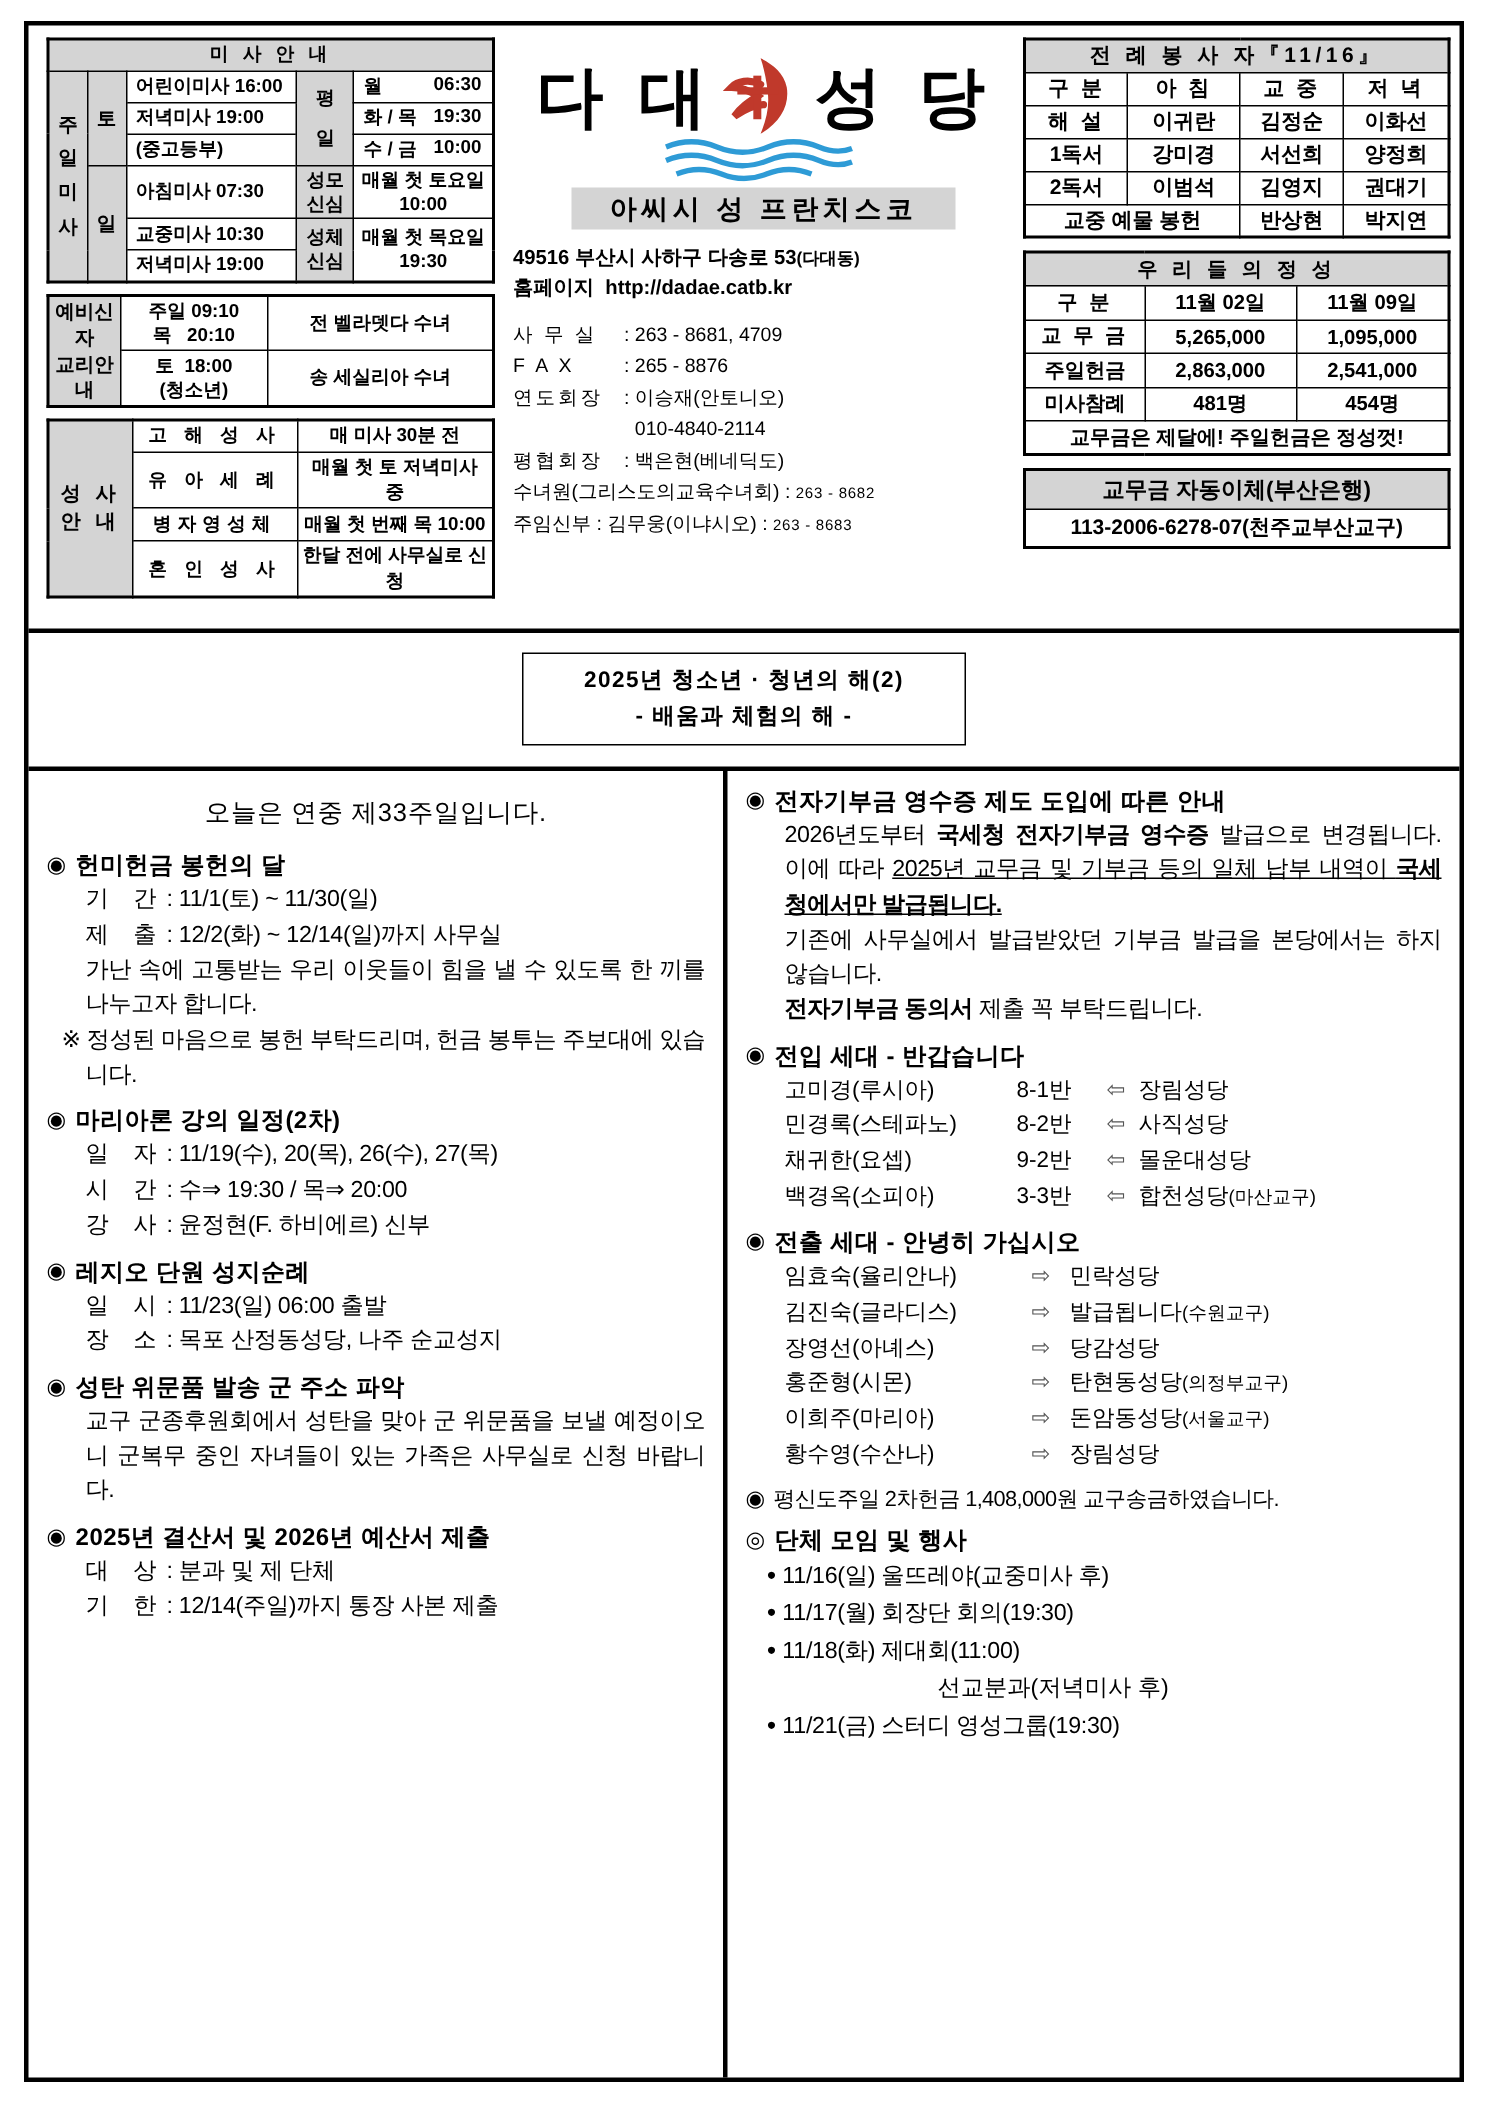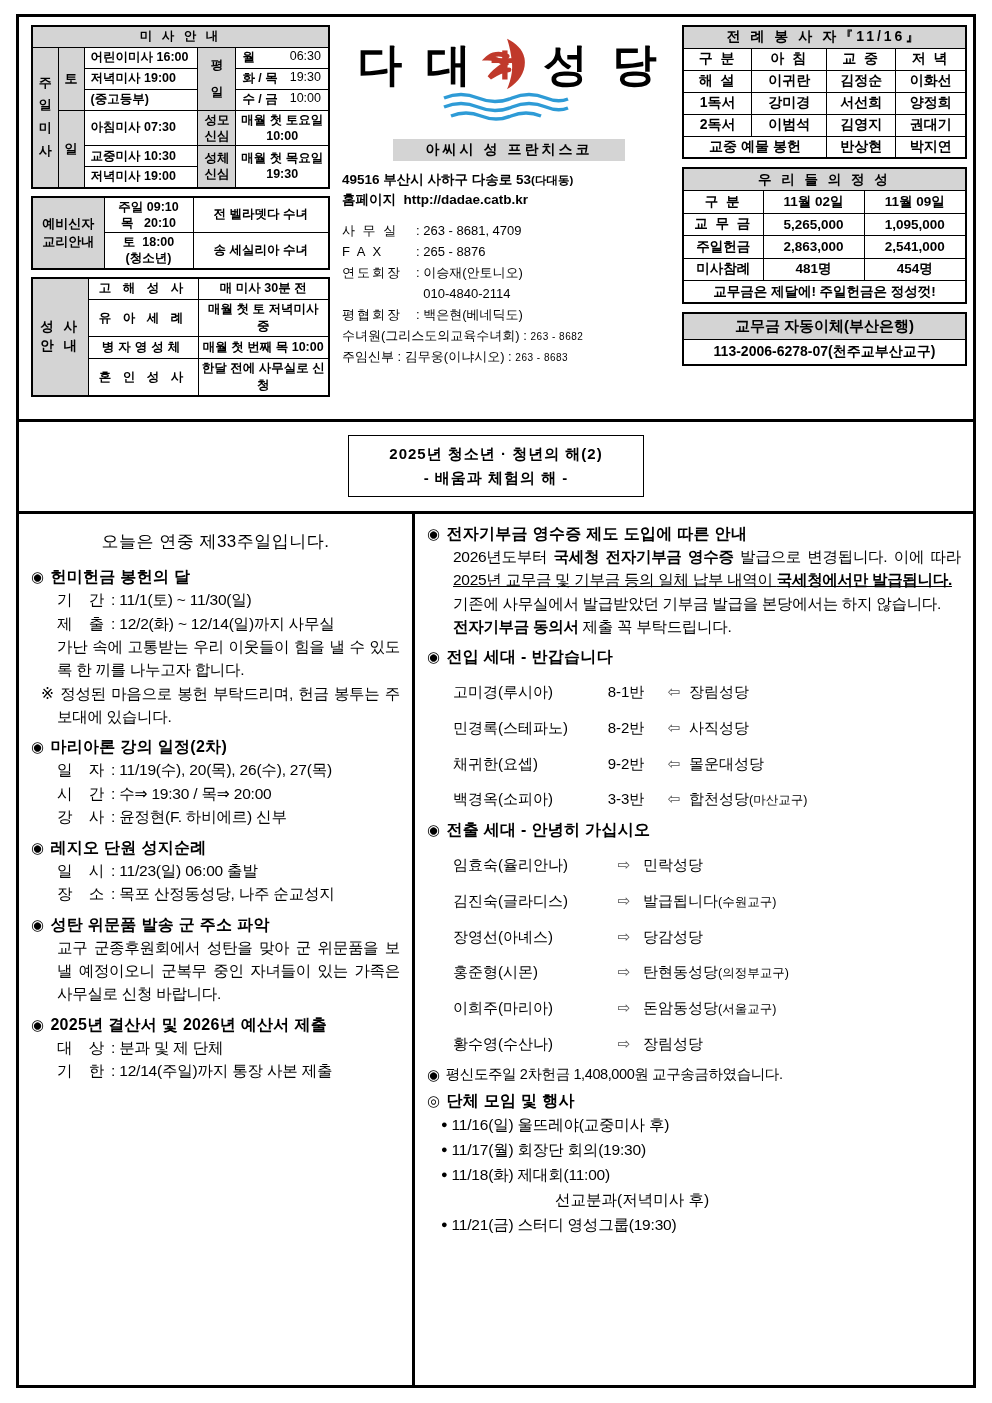--- a/index.html
+++ b/index.html
@@ -21,37 +21,37 @@
 
   table { border-collapse:collapse; width:100%; }
   .bx { border:2.5px solid #000; }
   .bx td, .bx th { border:1px solid #000; text-align:center; vertical-align:middle; padding:1px 2px; }
   .ttl { background:#d4d4d4; font-weight:bold; letter-spacing:3px; font-size:15px; padding:3px 0; }
   .gry { background:#d4d4d4; font-weight:bold; }
 
   .ms td { font-size:12.5px; font-weight:bold; height:21px; }
   .ms .vhead { font-size:13px; letter-spacing:0; width:26px; }
   .ms .tm { text-align:left; padding-left:6px; }
-  .ms .tm b { float:right; padding-right:5px; font-weight:normal;}
+  .ms .tm b { float:right; padding-right:5px; font-weight:bold;}
   .ms .k2 { width:38px; font-size:12.5px; }
 
   .cat td { font-size:12.5px; font-weight:bold; height:23px; }
-  .cat .lbl { background:#d4d4d4; width:72px; font-size:13px; line-height:1.35; }
+  .cat .lbl { background:#d4d4d4; width:48px; font-size:13px; line-height:1.35; }
 
   .sac td { font-size:12.5px; font-weight:bold; height:22px; }
   .sac .lbl { background:#d4d4d4; width:56px; font-size:13.5px; letter-spacing:3px; line-height:1.4;}
   .sac .n { letter-spacing:4px; width:110px; }
 
   
   .logo-row { display:flex; align-items:center; justify-content:center; gap:2px; margin-top:6px; height:62px;}
   .logo-ch { font-size:45px; font-weight:bold; letter-spacing:4px; line-height:1; font-family:"DejaVu Sans",sans-serif;}
   .fish { width:62px; height:62px; position:relative; margin:0 1px;}
   .waves { display:flex; justify-content:center; margin-top:-4px; }
-  .fr-band { background:#d4d4d4; text-align:center; font-size:14px; font-weight:bold; letter-spacing:3px;
-             width:232px; margin:18px auto 0; padding:2px 0; }
+  .fr-band { background:#d4d4d4; text-align:center; font-size:18px; font-weight:bold; letter-spacing:3px;
+             width:256px; margin:4px auto 0; padding:2px 0; }
   .addr { font-size:13.5px; font-weight:bold; margin-top:9px; line-height:1.5; }
   .addr .sm { font-size:11.5px; }
   .contact { margin-top:9px; font-size:13px; line-height:1.62; }
   .contact .lab { display:inline-block; width:74px; letter-spacing:2px; }
   .contact .tiny { font-size:10px; letter-spacing:0.5px; }
   .contact .lab2 { letter-spacing:0px; }
 
   .srv td { font-size:14px; font-weight:bold; height:22px; }
   .srv .h { letter-spacing:2px; }
   .off td { font-size:13.5px; font-weight:bold; height:22.5px; }
@@ -61,36 +61,36 @@
   .auto .v { font-size:14px; font-weight:bold; padding:3px 0; }
 
   
   .banner-wrap { border-bottom:3px solid #000; padding:13px 0 14px; display:flex; justify-content:center; }
   .banner { border:1.5px solid #000; padding:6px 40px; text-align:center; font-size:15px; font-weight:bold;
             line-height:1.6; letter-spacing:1px; }
 
   
   .body { flex:1; display:flex; }
   .col { padding:10px 12px 0 12px; }
-  .col-l { width:396px; flex:none; border-right:3px solid #000; }
+  .col-l { width:466px; flex:none; border-right:3px solid #000; }
   .col-r { flex:1; }
 
   .today { text-align:center; font-size:17px; margin:6px 0 14px; letter-spacing:0.5px; }
 
   .item { margin-bottom:9px; }
   .hd { font-size:16px; font-weight:bold; display:flex; align-items:flex-start; letter-spacing:0.3px; }
   .bullet { margin-right:6px; font-size:15px; line-height:1.35; }
   .ln { font-size:15.5px; line-height:1.52; padding-left:26px; letter-spacing:-0.2px; }
   .lab-s { display:inline-block; width:54px; letter-spacing:6px; }
   .para { font-size:15.5px; line-height:1.5; padding-left:26px; text-align:justify; letter-spacing:-0.3px; }
   .para.hang { padding-left:26px; text-indent:-16px; }
   .u { text-decoration:underline; }
   .b { font-weight:bold; }
 
-  .mv { font-size:15px; line-height:1.58; padding-left:26px; display:flex;margin-top:12px; }
+  .mv { font-size:15px; line-height:1.58; padding-left:26px; display:flex; }
   .mv .nm { width:140px; flex:none; }
   .mv .cl { width:66px; flex:none; text-align:center; }
   .mv .ar { width:30px; flex:none; text-align:center; color:#555; }
   .mv .ds { flex:1; }
   .mv .ds .pg { font-size:12.5px; }
 
   .mv2 .nm { width:152px; }
   .mv2 .ar { width:38px; }
 
   .dot-li { font-size:15.5px; line-height:1.62; padding-left:30px; text-indent:-16px; letter-spacing:-0.2px;}

